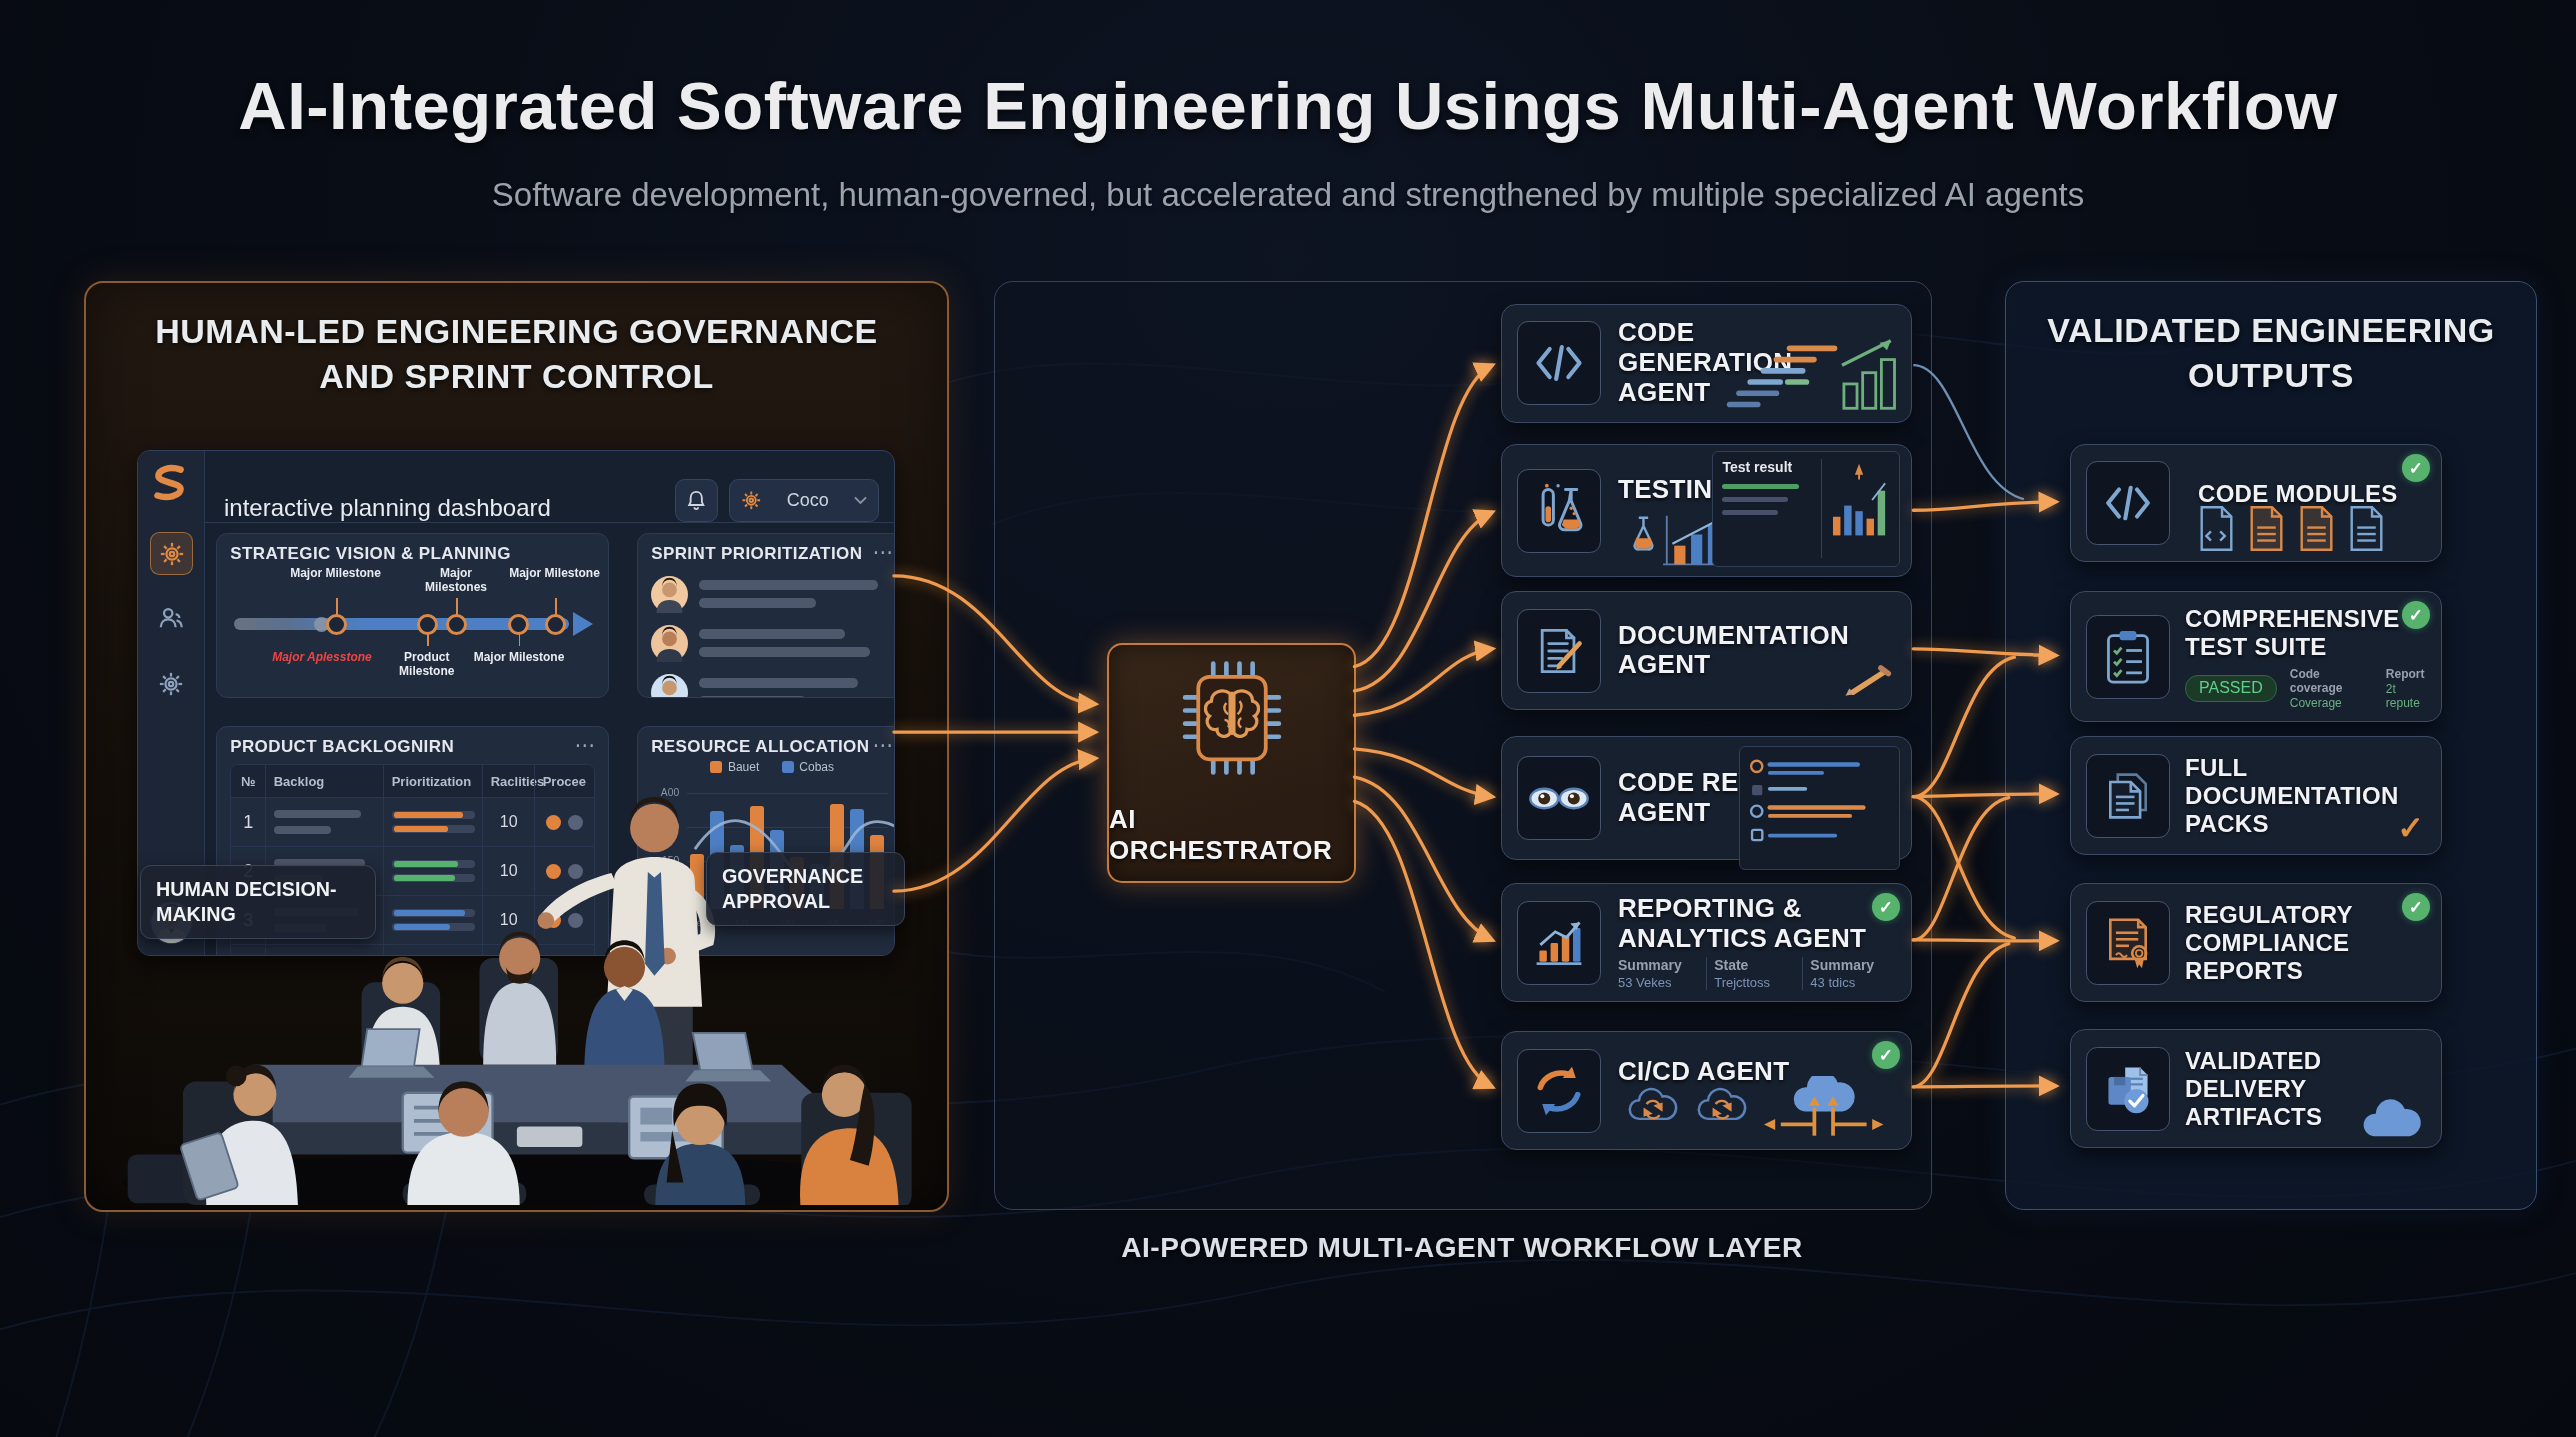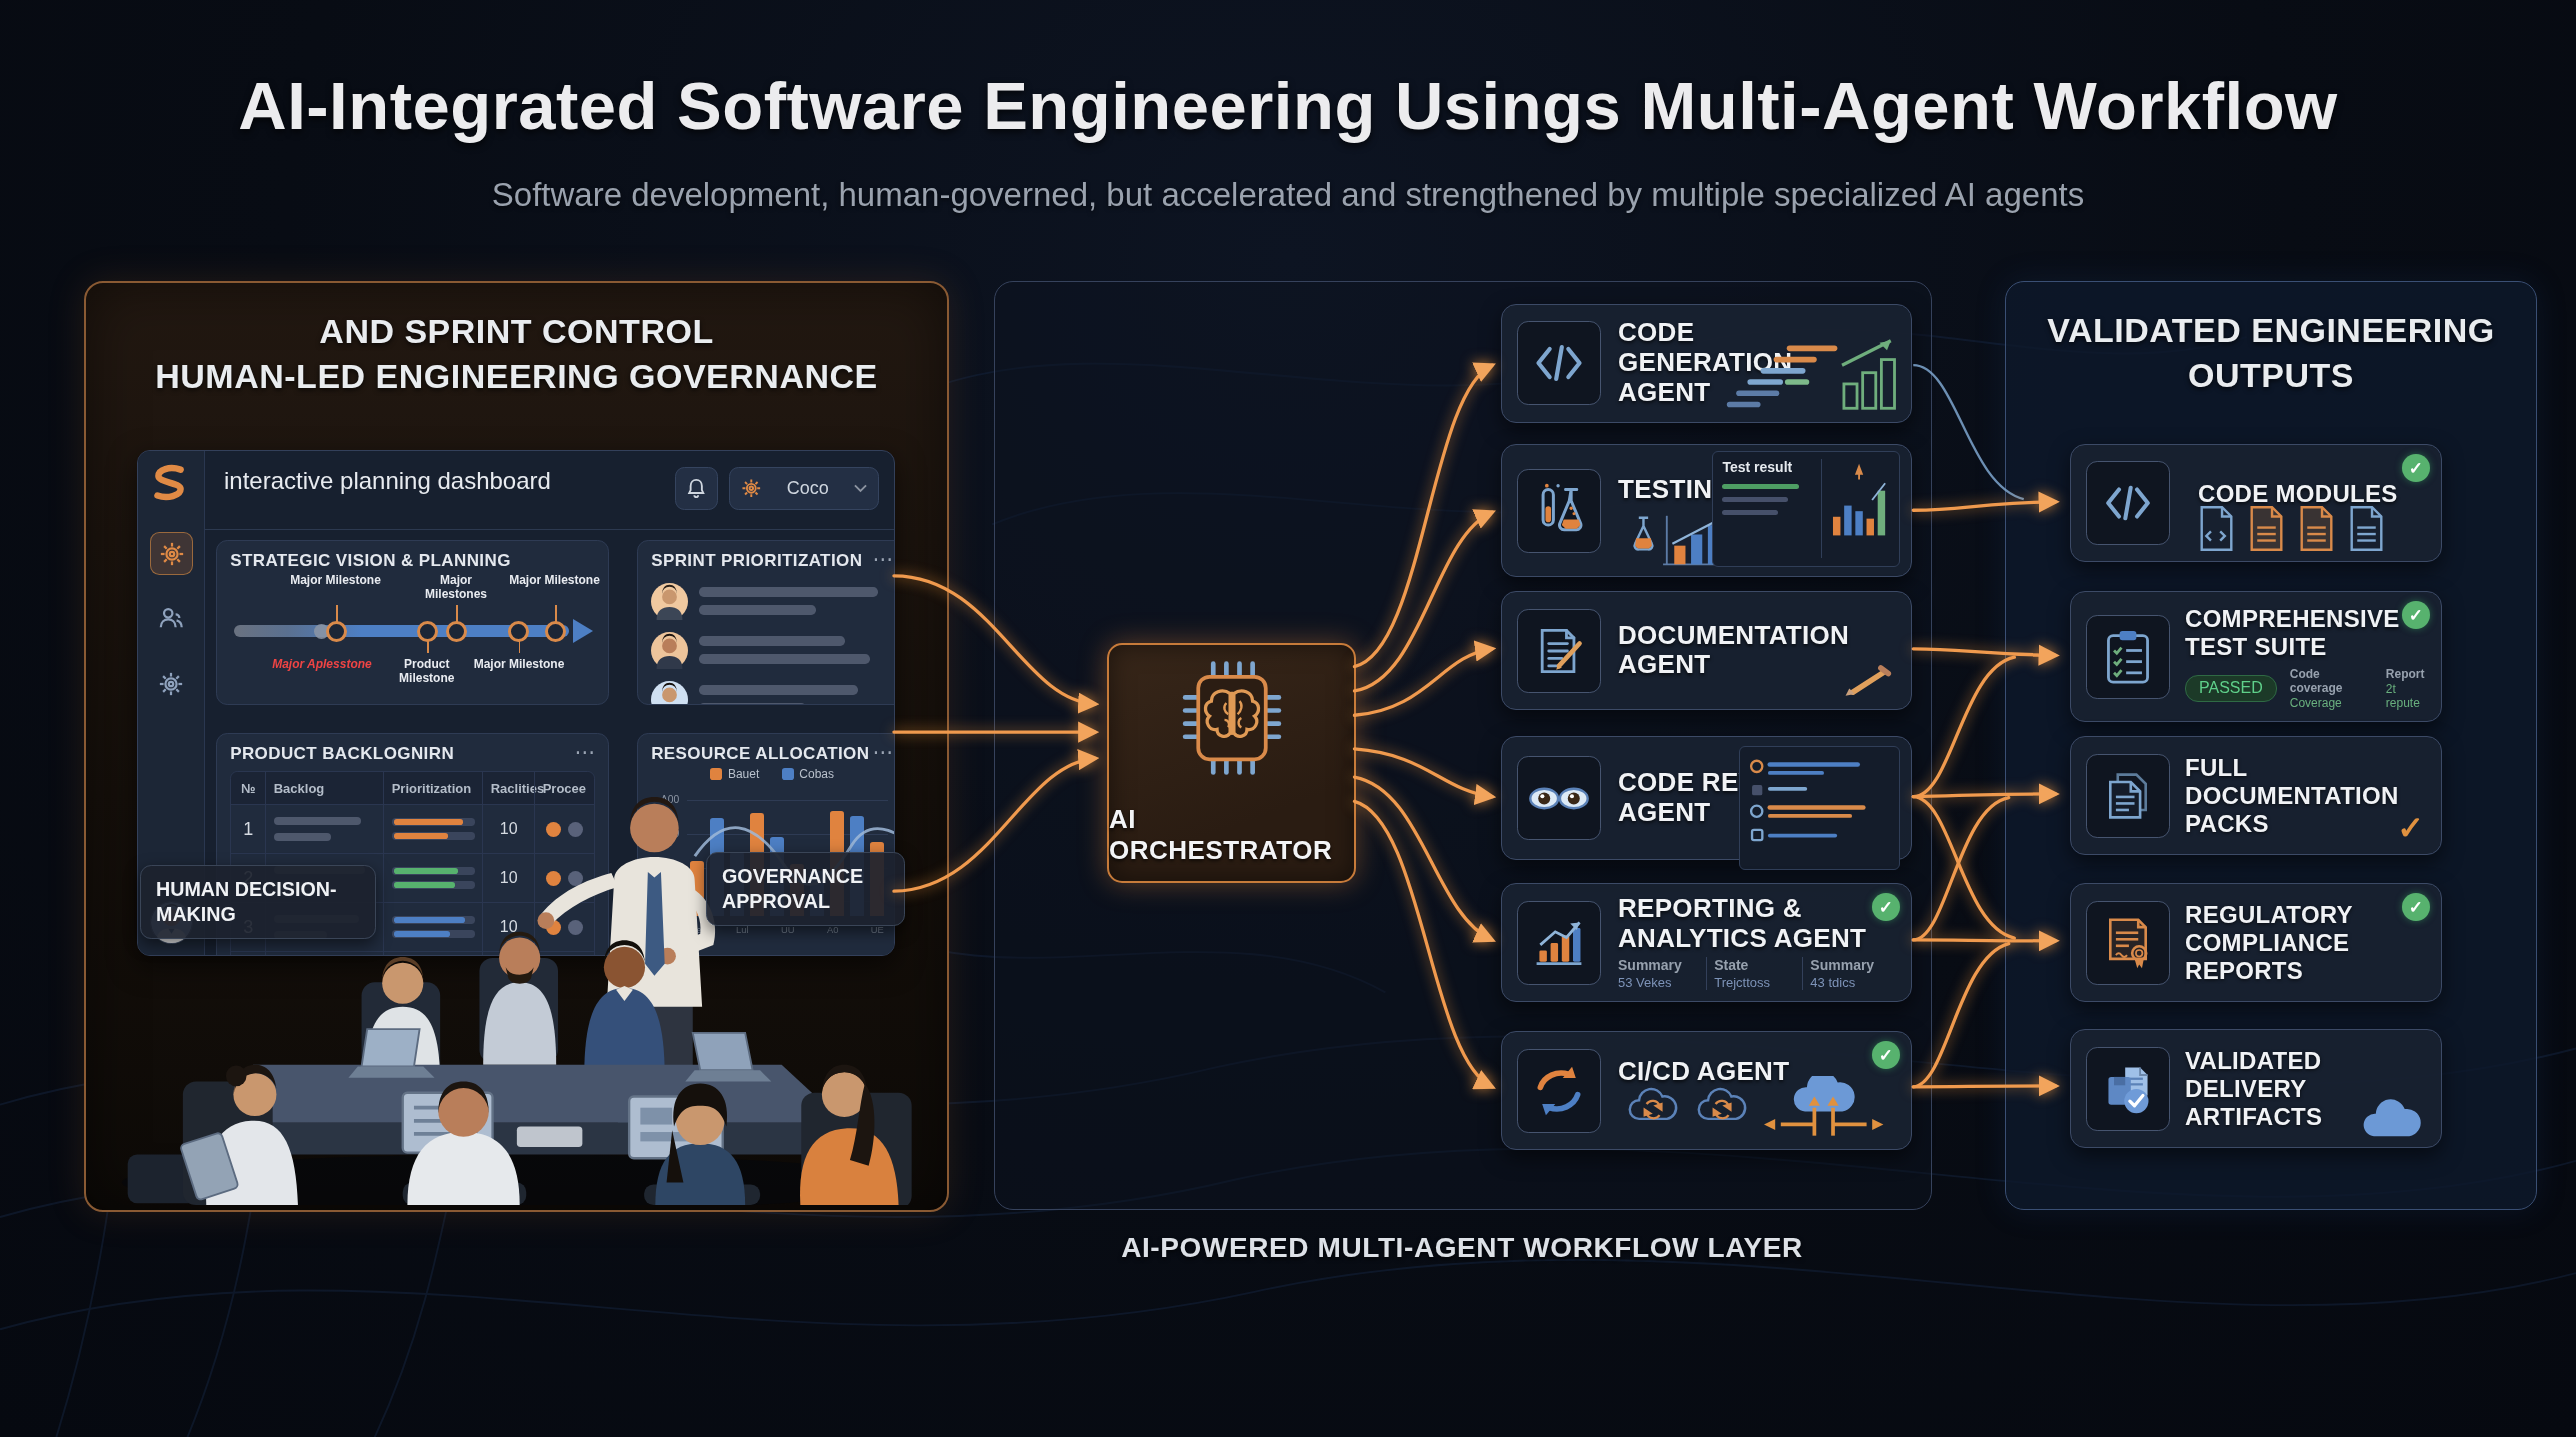--- a/index.html
+++ b/index.html
@@ -31,21 +31,21 @@
 
   
   .dashboard{position:absolute;left:51px;top:167px;width:756px;height:504px;border-radius:13px;
     background:#17202f;border:1.4px solid #33405a;display:flex;overflow:hidden;box-shadow:0 9.4px 28px rgba(0,0,0,.55);}
   .db-sidebar{width:66px;background:#1c2636;border-right:0.9px solid #2a3750;position:relative;flex:none;}
   .db-logo{position:absolute;left:13px;top:13px;}
   .sb-item{position:absolute;left:12px;width:41px;height:41px;border-radius:9.4px;display:flex;align-items:center;justify-content:center;}
   .sb-item.active{background:rgba(190,110,50,.22);border:0.9px solid rgba(230,150,70,.55);}
   .db-avatar{position:absolute;left:12px;bottom:11.2px;width:41px;height:41px;border-radius:50%;overflow:hidden;border:1.4px solid #47546d;}
   .db-main{flex:1;display:flex;flex-direction:column;min-width:0;}
-  .db-topbar{height:62px;flex:none;display:flex;align-items:flex-start;padding:16px 15px 0 19px;border-bottom:0.9px solid #2c3950;}
+  .db-topbar{height:62px;flex:none;display:flex;align-items:flex-end;padding:9px 15px 0 19px;border-bottom:0.9px solid #2c3950;}
   .db-title{font-size:24px;color:#e8ebf0;font-weight:500;flex:1;}
   .icon-btn{width:41px;height:41px;border-radius:9.4px;background:#232f44;border:0.9px solid #35445f;
     display:flex;align-items:center;justify-content:center;margin-left:11.2px;cursor:pointer;}
   .account-pill{height:41px;border-radius:9.4px;background:#232f44;border:0.9px solid #35445f;
     display:flex;align-items:center;gap:25px;padding:0 11.2px;margin-left:11.2px;cursor:pointer;}
   .account-name{font-size:18px;color:#cfd6df;}
   .db-grid{flex:1;display:grid;grid-template-columns:393px 270px;grid-template-rows:165px 255px;gap:28px;padding:10.3px 11.2px;}
   .widget{background:#202b3d;border:0.9px solid #2e3b54;border-radius:11.2px;padding:9.4px 13px;position:relative;overflow:hidden;}
   .w-title{font-size:17px;font-weight:700;letter-spacing:0.4px;color:#e4e8ee;}
   .w-menu{position:absolute;right:11.2px;top:5.6px;color:#9aa4b3;font-size:20.6px;letter-spacing:1.9px;cursor:pointer;}
@@ -196,22 +196,22 @@
       <path d="M2044,1004 C2080,1004 2092,862 2146,852"></path>
       <path d="M2044,1161 C2080,1159 2092,1022 2146,1008"></path>
     </g>
   </svg>
 
   <div class="main-title">AI-Integrated Software Engineering Usings Multi-Agent Workflow</div>
   <div class="subtitle">Software development, human-governed, but accelerated and strengthened by multiple specialized AI agents</div>
 
   <section class="panel left-panel" style="z-index:2">
     <div class="panel-header">
+      <div>HUMAN-LED ENGINEERING GOVERNANCE</div>
       <div>AND SPRINT CONTROL</div>
-      <div>HUMAN-LED ENGINEERING GOVERNANCE</div>
     </div>
 
     <div class="dashboard">
       <aside class="db-sidebar">
         <svg class="db-logo" width="37" height="39" viewBox="0 0 40 42">
           <path d="M32,6 C20,2 8,6 8,13 C8,20 32,20 32,27 C32,34 18,38 7,34" stroke="#e08a45" stroke-width="7" fill="none" stroke-linecap="round"></path>
         </svg>
         <div class="sb-item active" style="top:81px">
           <svg width="26" height="26" viewBox="0 0 28 28" fill="none" stroke="#e08a45" stroke-width="2.4">
             <circle cx="14" cy="14" r="6"></circle>

